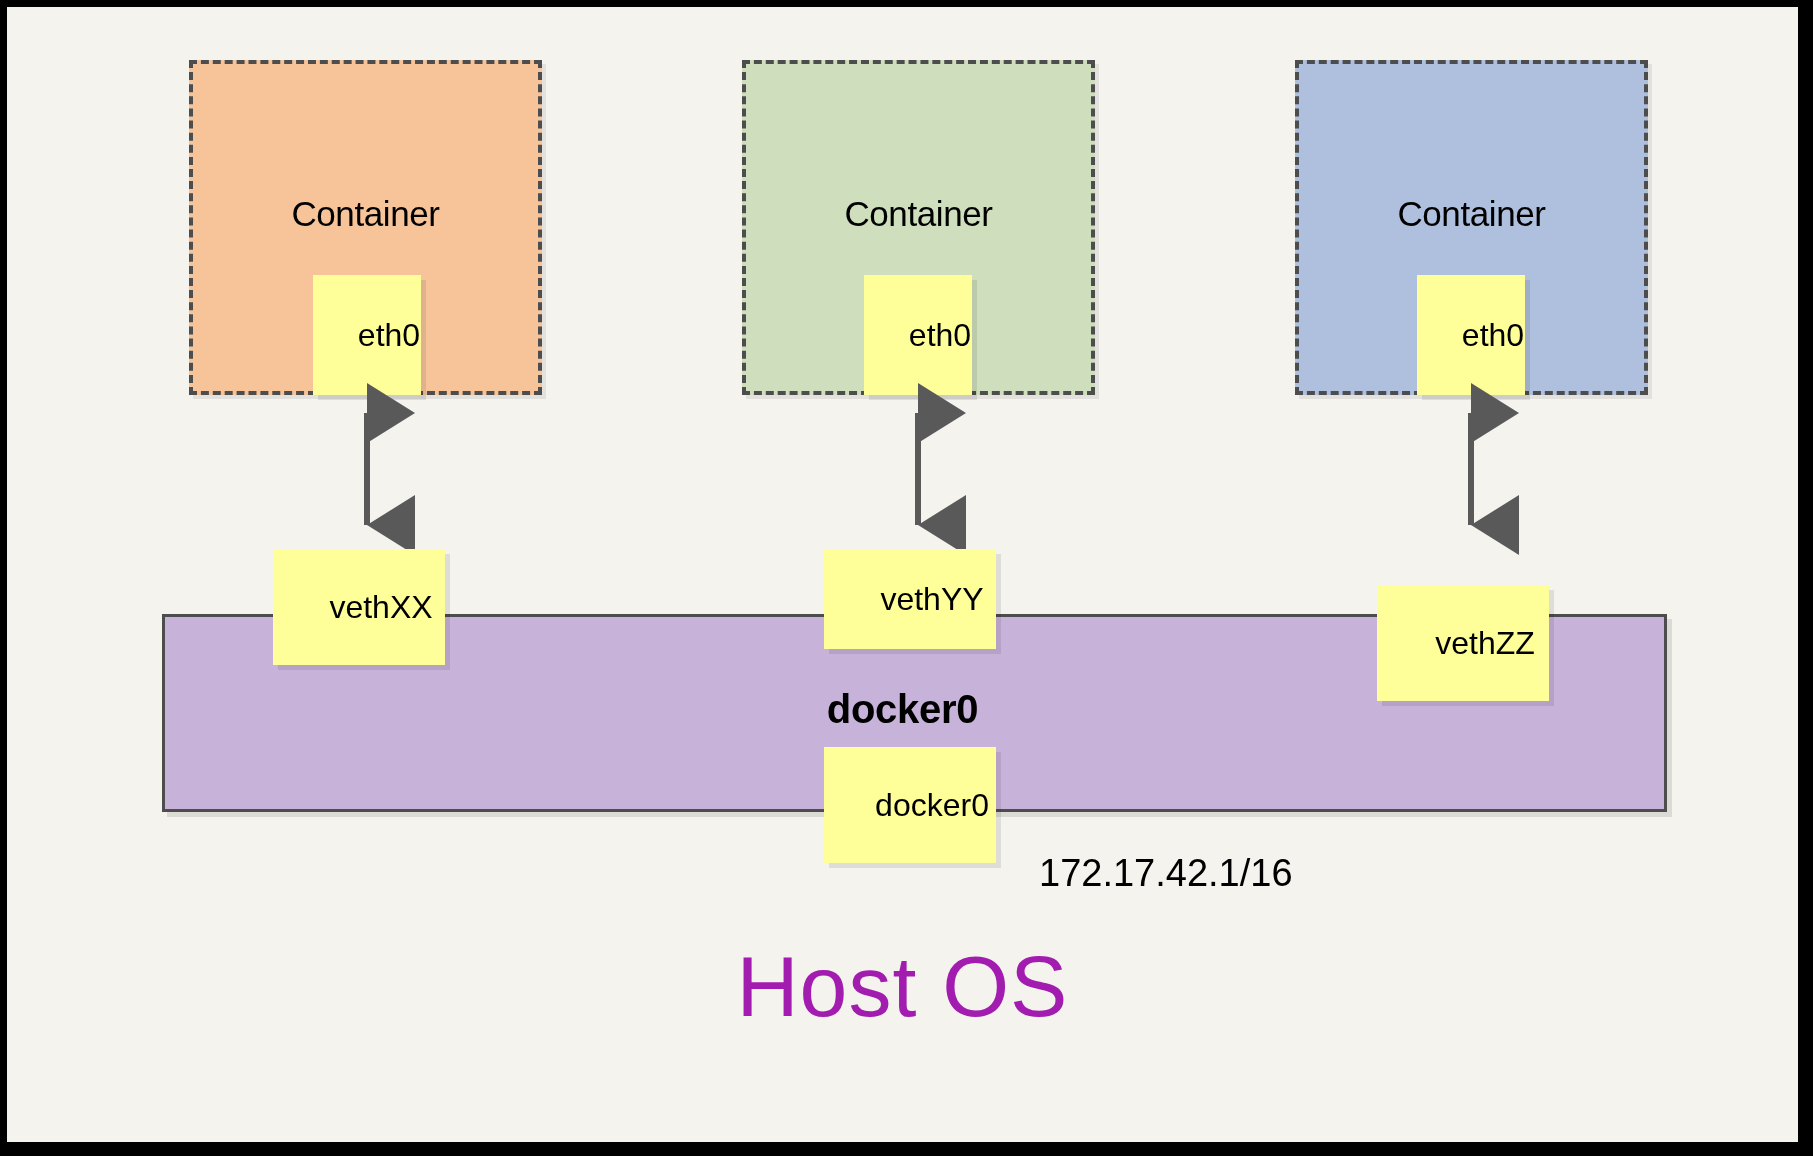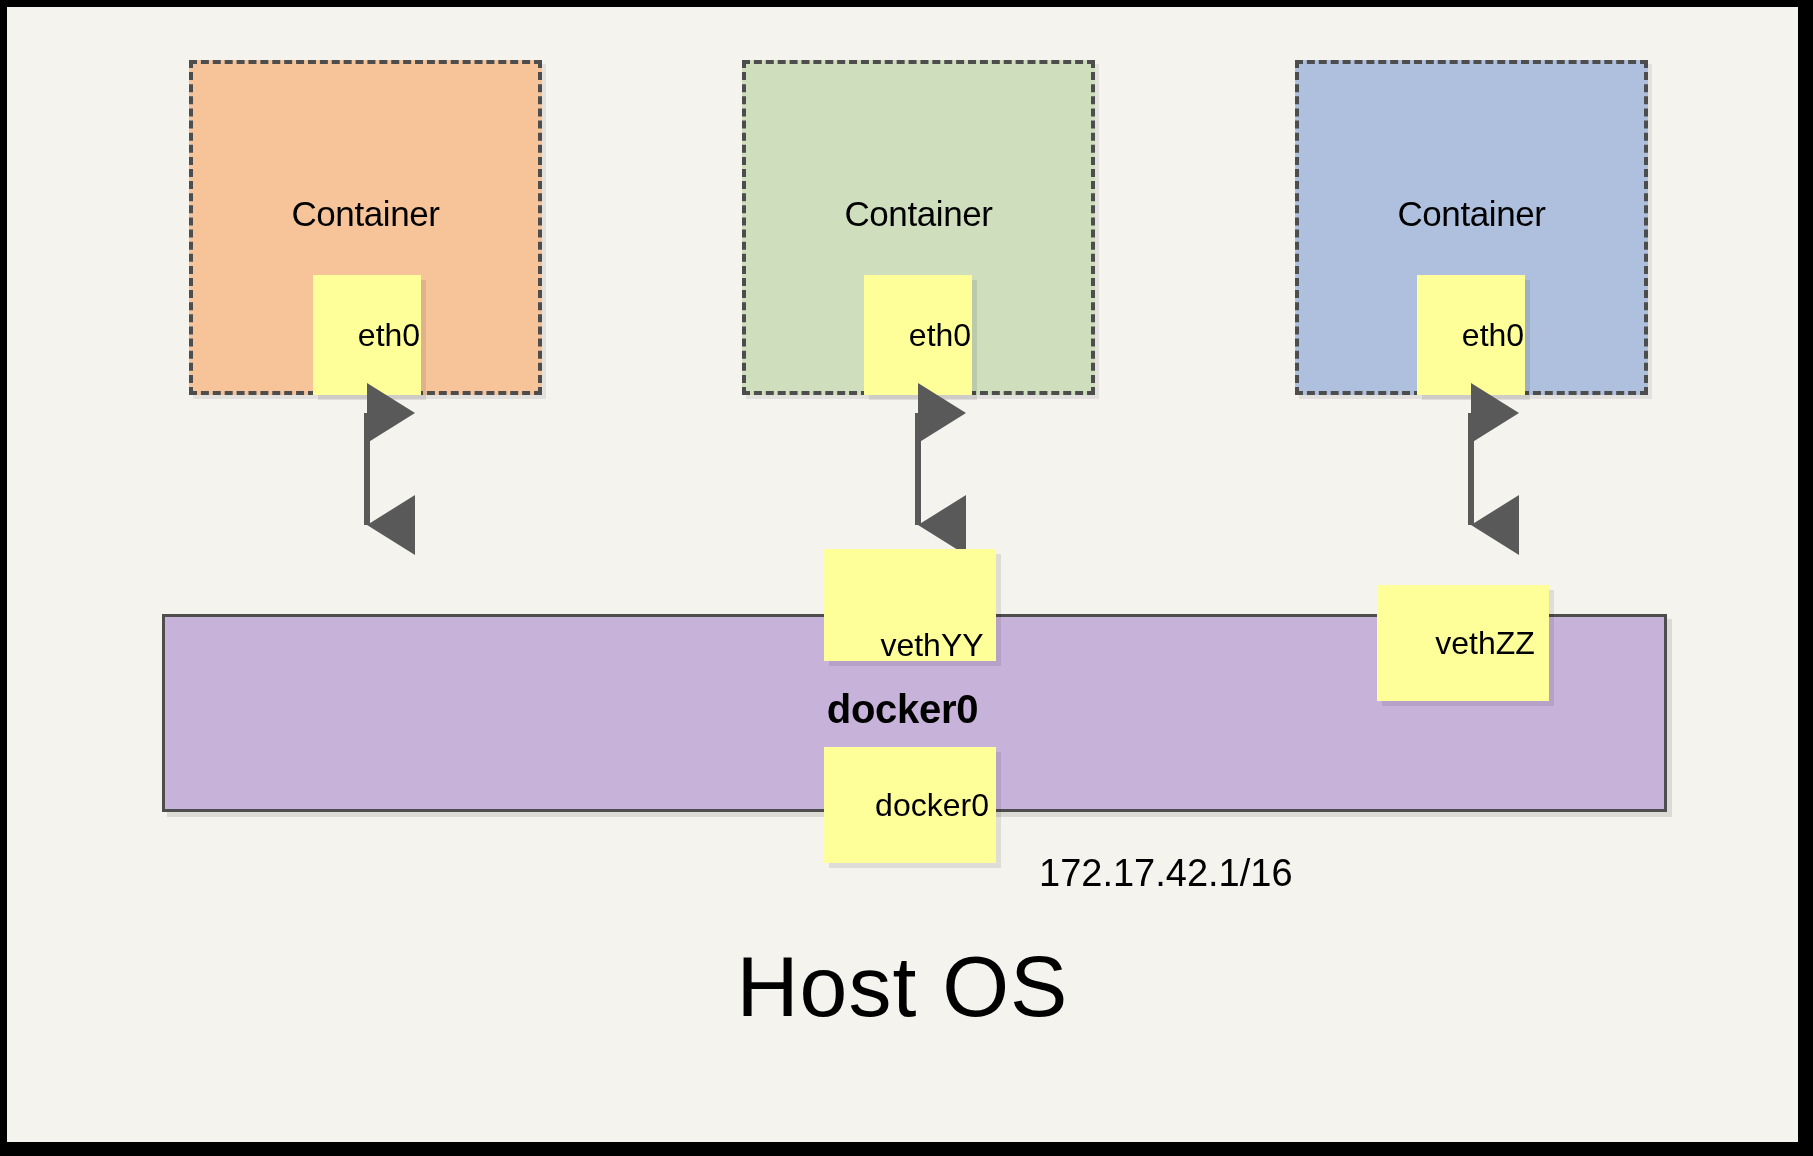--- a/index.html
+++ b/index.html
@@ -84,21 +84,21 @@
     font-size:38px;
     color:#000;
     margin-left:22px;
   }
   #host-os{
     position:absolute;
     left:0;right:0;top:930px;
     text-align:center;
     font-size:86px;
     font-weight:normal;
-    color:#000000;
+    color:#a21caf;
     letter-spacing:1px;
   }
 </style>
 </head>
 <body>
 
 <div id="canvas">
   <div id="page">
 
     <div class="container-box" style="left:182px;top:53px;width:353px;height:335px;background:#f7c49a;">
@@ -154,21 +154,24 @@
         <marker id="ahD3" markerWidth="10" markerHeight="10" refX="5" refY="8" orient="auto">
           <path d="M0,0 L10,0 L5,8 Z" fill="#595959"></path>
         </marker>
       </defs>
       <line x1="20" y1="24" x2="20" y2="136" stroke="#595959" stroke-width="6" marker-start="url(#ahU3)" marker-end="url(#ahD3)"></line>
     </svg>
 
     <div id="bridge"></div>
     <div id="bridge-label">docker0</div>
 
-    <div class="note" style="left:817px;top:542px;width:172px;height:112px;align-items:flex-end;">
+    <div class="note" style="left:266px;top:542px;width:172px;height:116px;">
+      <span>vethXX</span>
+    </div>
+    <div class="note" style="left:817px;top:542px;width:172px;height:100px;">
       <span>vethYY</span>
     </div>
     <div class="note" style="left:1370px;top:542px;width:172px;height:116px;margin-top:36px;">
       <span>vethZZ</span>
     </div>
 
     <div class="note" style="left:817px;top:740px;width:172px;height:116px;">
       <span>docker0</span>
     </div>
 

